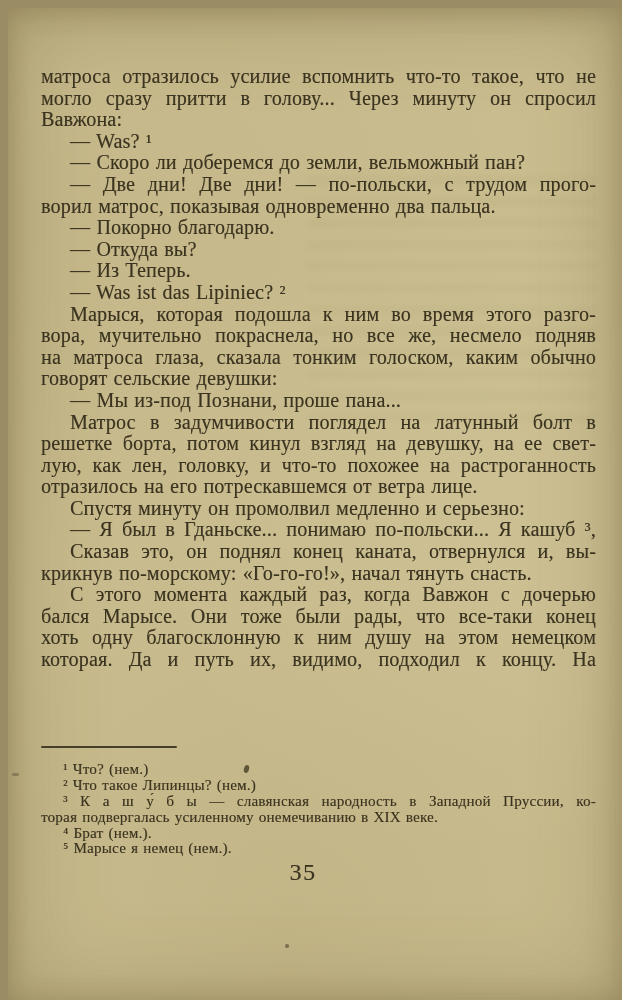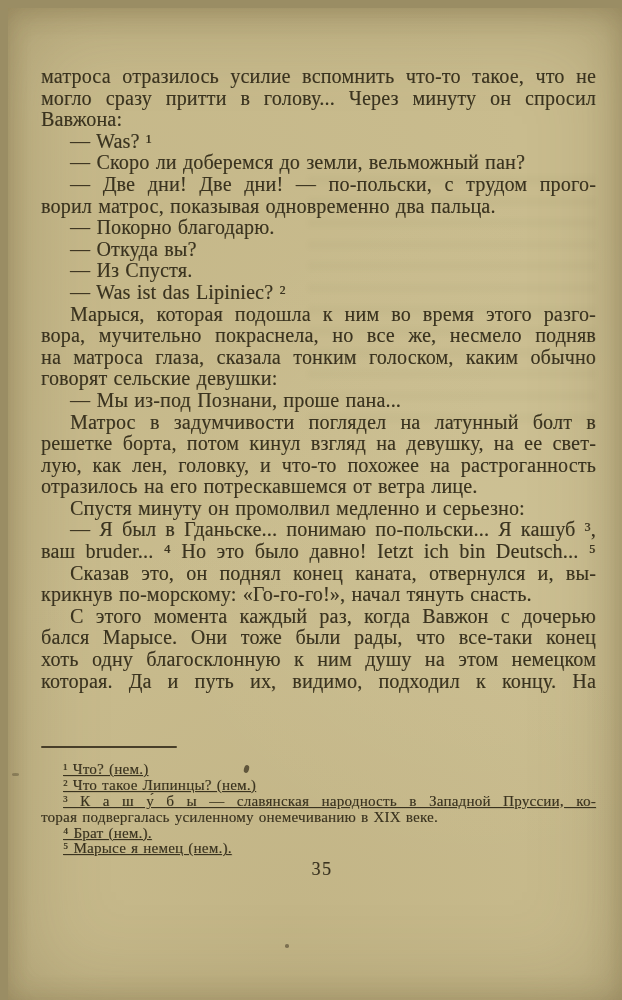--- a/index.html
+++ b/index.html
@@ -59,29 +59,29 @@
     width: 555px;
   }
   .footnotes .line {
     font-size: 15px;
     line-height: 15.9px;
     height: 15.9px;
     letter-spacing: 0.25px;
     word-spacing: 1px;
     box-sizing: border-box;
   }
-  .footnotes .line.indent { padding-left: 22px; text-decoration: underline; }
+  .footnotes .line.indent { padding-left: 22px; }
 
   .page-number {
     position: absolute;
-    left: 25px;
+    left: 6px;
     top: 851px;
     width: 578px;
     text-align: center;
-    font-size: 18px;
+    font-size: 24px;
     letter-spacing: 1.5px;
   }
 
   .showthrough {
     position: absolute;
     left: 300px;
     top: 168px;
     width: 288px;
     height: 250px;
     background: repeating-linear-gradient(180deg,
@@ -110,34 +110,33 @@
   <div class="body-text" id="body-lines">
       <div class="line just">матроса отразилось усилие вспомнить что-то такое, что не</div>
       <div class="line just">могло сразу притти в голову... Через минуту он спросил</div>
       <div class="line">Вавжона:</div>
       <div class="line indent">— Was? ¹</div>
       <div class="line indent">— Скоро ли доберемся до земли, вельможный пан?</div>
       <div class="line indent just">— Две дни! Две дни! — по-польски, с трудом прого-</div>
       <div class="line">ворил матрос, показывая одновременно два пальца.</div>
       <div class="line indent">— Покорно благодарю.</div>
       <div class="line indent">— Откуда вы?</div>
-      <div class="line indent">— Из Спустя.</div>
+      <div class="line indent">— Из Теперь.</div>
       <div class="line indent">— Was ist das Lipiniec? ²</div>
       <div class="line indent just">Марыся, которая подошла к ним во время этого разго-</div>
       <div class="line just">вора, мучительно покраснела, но все же, несмело подняв</div>
       <div class="line just">на матроса глаза, сказала тонким голоском, каким обычно</div>
       <div class="line">говорят сельские девушки:</div>
       <div class="line indent">— Мы из-под Познани, проше пана...</div>
       <div class="line indent just">Матрос в задумчивости поглядел на латунный болт в</div>
       <div class="line just">решетке борта, потом кинул взгляд на девушку, на ее свет-</div>
       <div class="line just">лую, как лен, головку, и что-то похожее на растроганность</div>
       <div class="line">отразилось на его потрескавшемся от ветра лице.</div>
       <div class="line indent">Спустя минуту он промолвил медленно и серьезно:</div>
       <div class="line indent just">— Я был в Гданьске... понимаю по-польски... Я кашуб ³,</div>
-      <div class="line just">ваш bruder... ⁴ Но это было давно! Ietzt ich bin Deutsch... ⁵</div>
       <div class="line indent just">Сказав это, он поднял конец каната, отвернулся и, вы-</div>
       <div class="line">крикнув по-морскому: «Го-го-го!», начал тянуть снасть.</div>
       <div class="line indent just">С этого момента каждый раз, когда Вавжон с дочерью</div>
       <div class="line just">бался Марысе. Они тоже были рады, что все-таки конец</div>
       <div class="line just">хоть одну благосклонную к ним душу на этом немецком</div>
       <div class="line just">которая. Да и путь их, видимо, подходил к концу. На</div>
     </div>
 
   <div class="fn-sep"></div>
 

